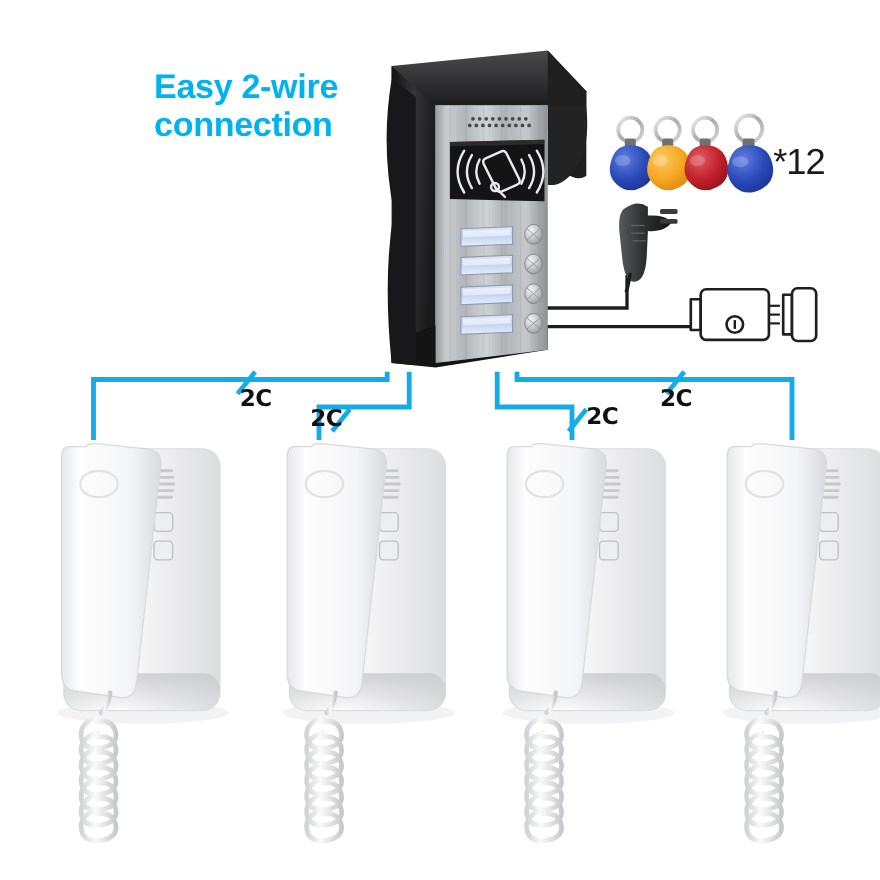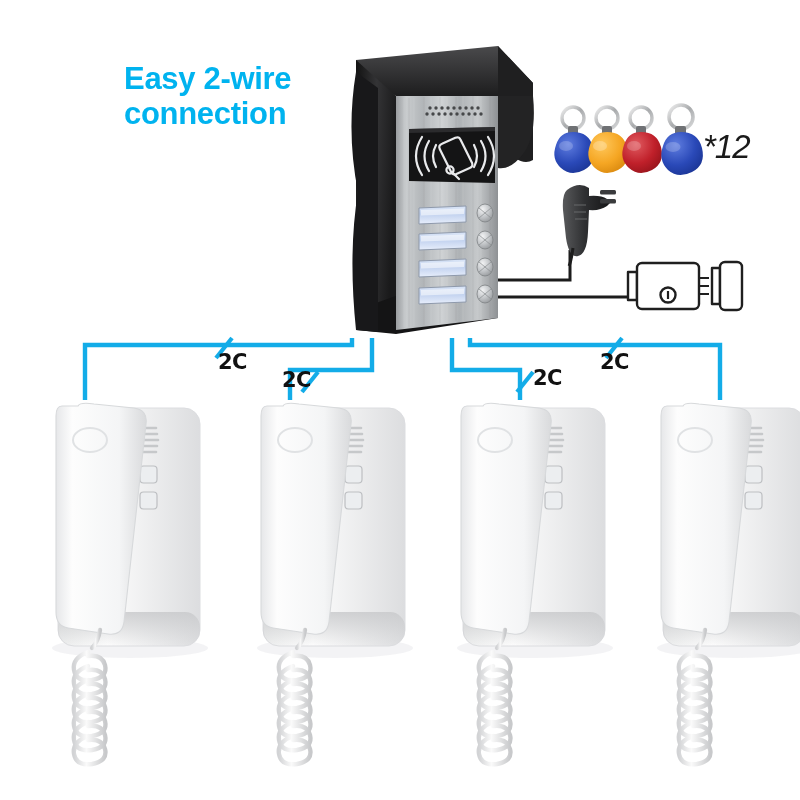--- a/index.html
+++ b/index.html
@@ -12,21 +12,21 @@
     position:relative;
     width:800px;
     height:800px;
     background:#ffffff;
     overflow:hidden;
   }
   .abs{position:absolute;}
 
   
   #title{
-    left:124px; top:62px;
+    left:140px; top:62px;
     width:230px;
     font-size:31px;
     font-weight:bold;
     line-height:1.12;
     letter-spacing:-0.3px;
     white-space:pre-line;
   }
 
   
   #wires, #artwork{
@@ -47,21 +47,20 @@
   #lbl-c{left:533px; top:366px;}
   #lbl-d{left:600px; top:350px;}
 
   
   #fob-mult{
     left:703px; top:128px;
     font-size:33px;
     color:#1a1a1a;
     font-family:"Liberation Sans", sans-serif;
     letter-spacing:-1px;
-    font-style:italic;
   }
 </style>
 </head>
 <body>
 
 <div id="stage">
 
   <div class="abs" id="title" style="color: rgb(0, 179, 239);">Easy 2-wire
 connection</div>
 

